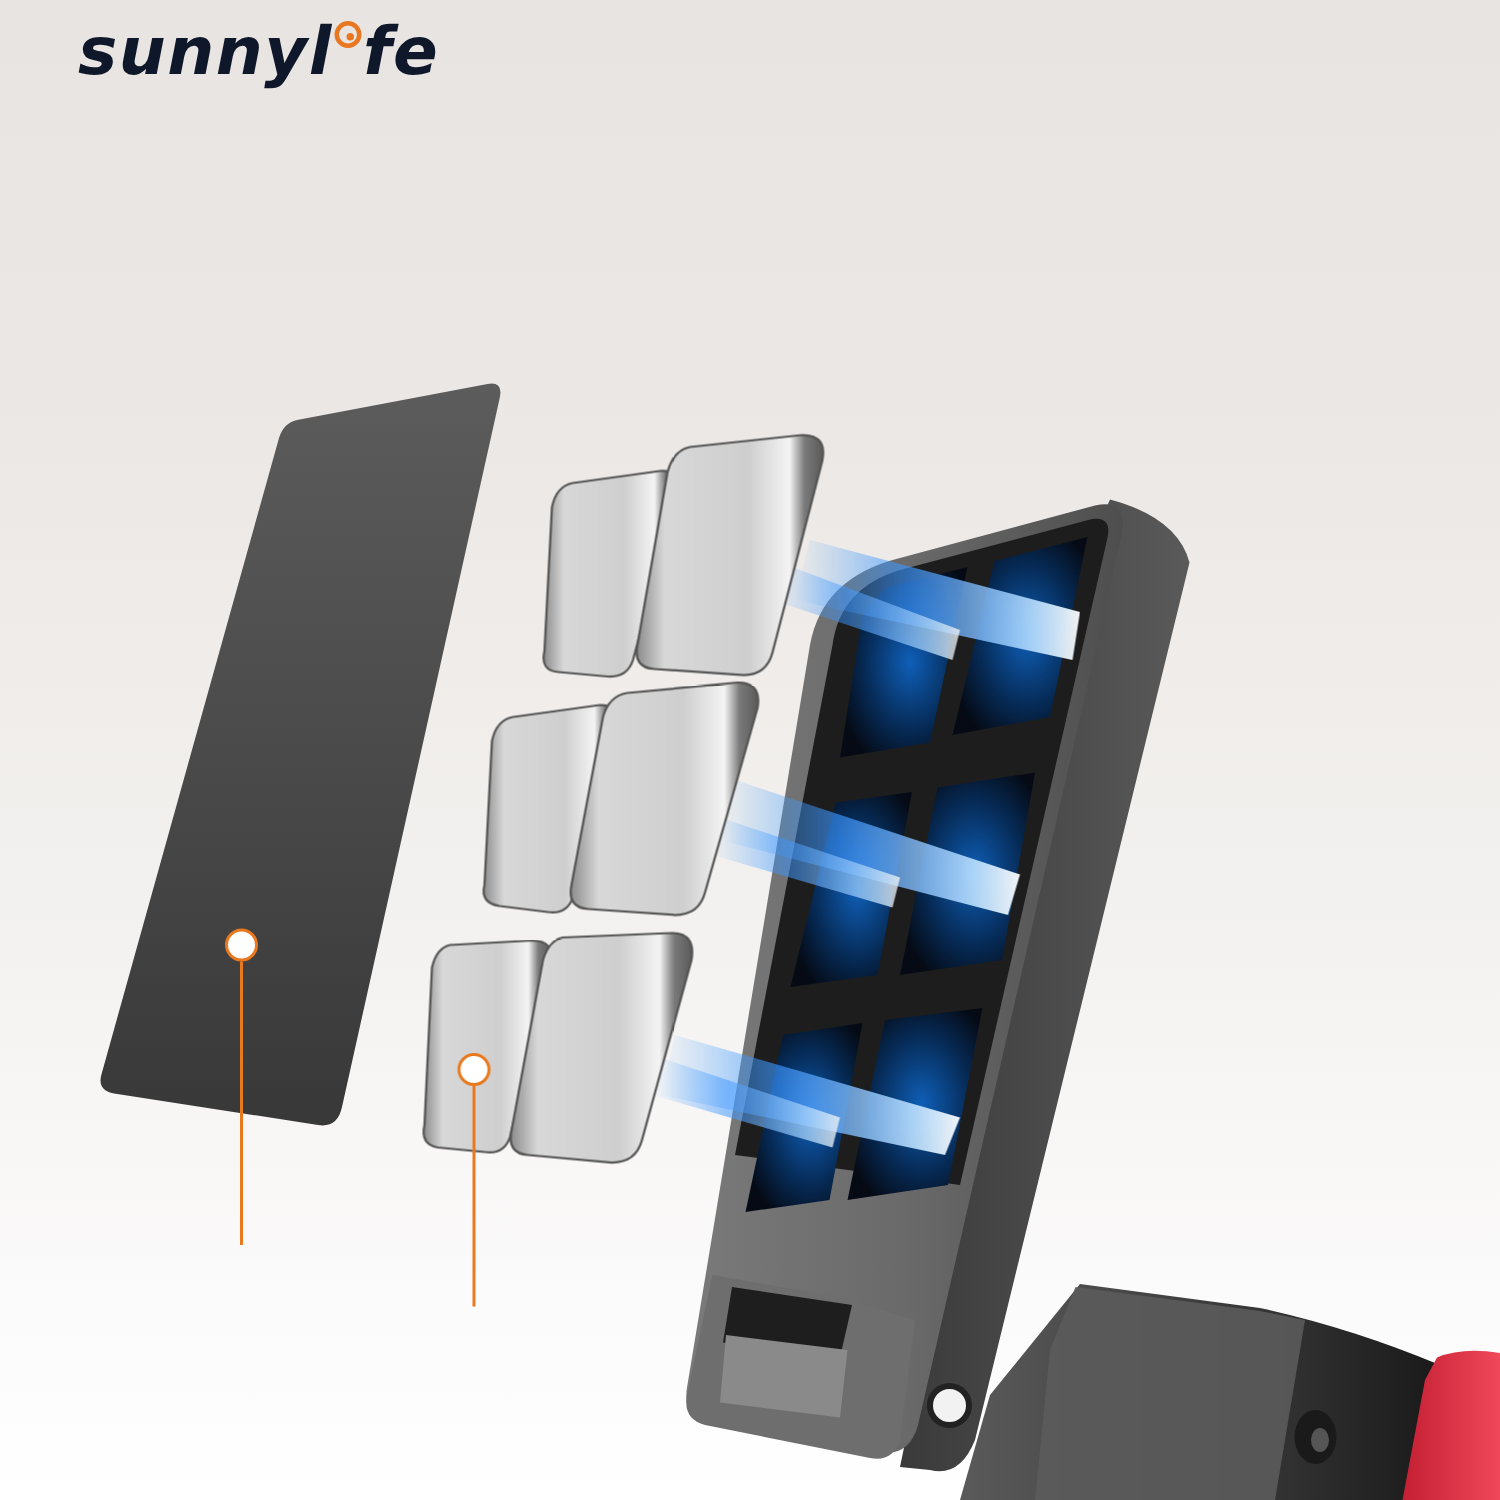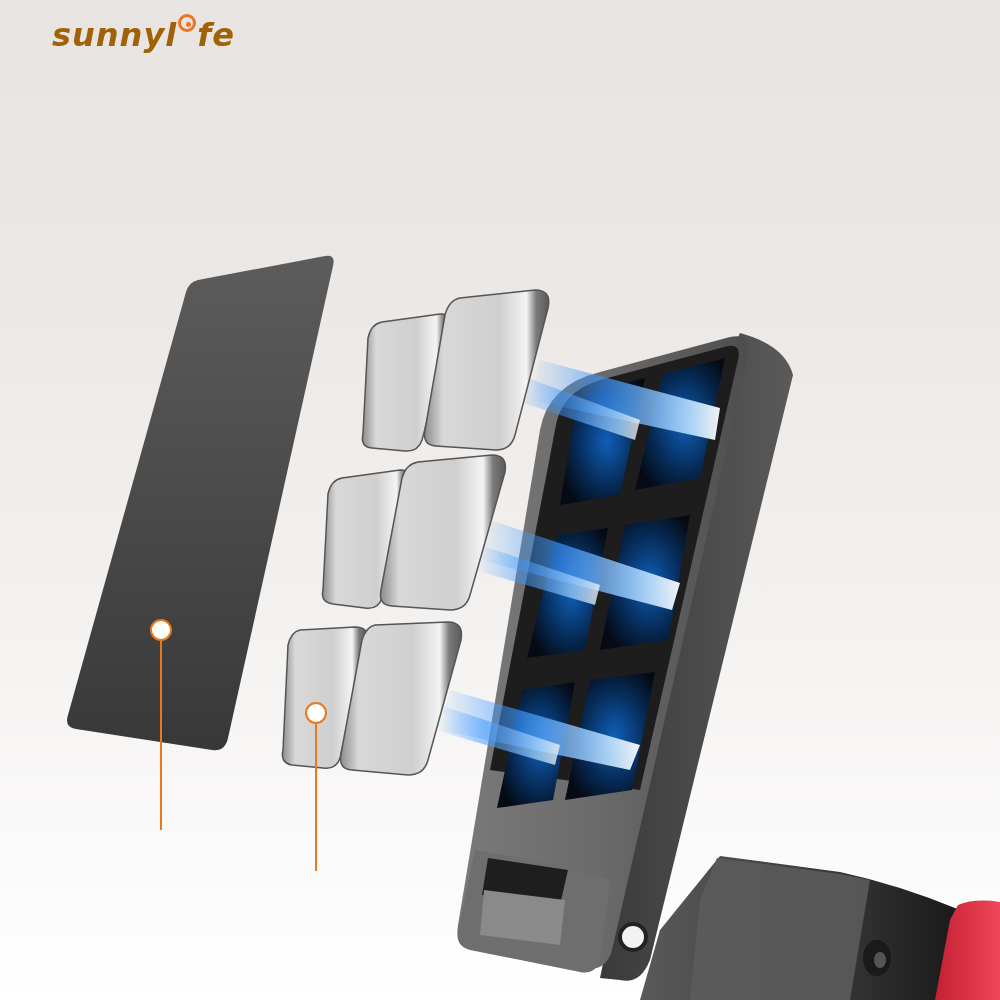--- a/index.html
+++ b/index.html
@@ -9,22 +9,22 @@
     background: linear-gradient(180deg, #e8e4e1 0%, #ece8e5 30%, #f3f1ef 60%, #fbfafa 85%, #ffffff 100%);
     font-family: "Liberation Sans", sans-serif;
   }
   .logo {
     position: absolute; left: 52px; top: 14px; height: 42px;
     display: flex; align-items: center;
   }
   .logo-text {
     font-family: "DejaVu Sans", sans-serif;
     font-weight: bold; font-style: italic;
-    font-size: 32px; letter-spacing: 1px;
-    color: #a16207;
+    font-size: 44px; letter-spacing: 1px;
+    color: #0f172a;
     line-height: 42px;
   }
   .logo-ring {
     display: inline-block; position: relative;
     width: 18px; height: 18px; border: 3px solid #e87722; border-radius: 50%;
     margin: 0 1px; top: -12px;
   }
   .logo-ring::after {
     content: ""; position: absolute; left: 5px; top: 5px; width: 5px; height: 5px;
     background: #e87722; border-radius: 50%;

